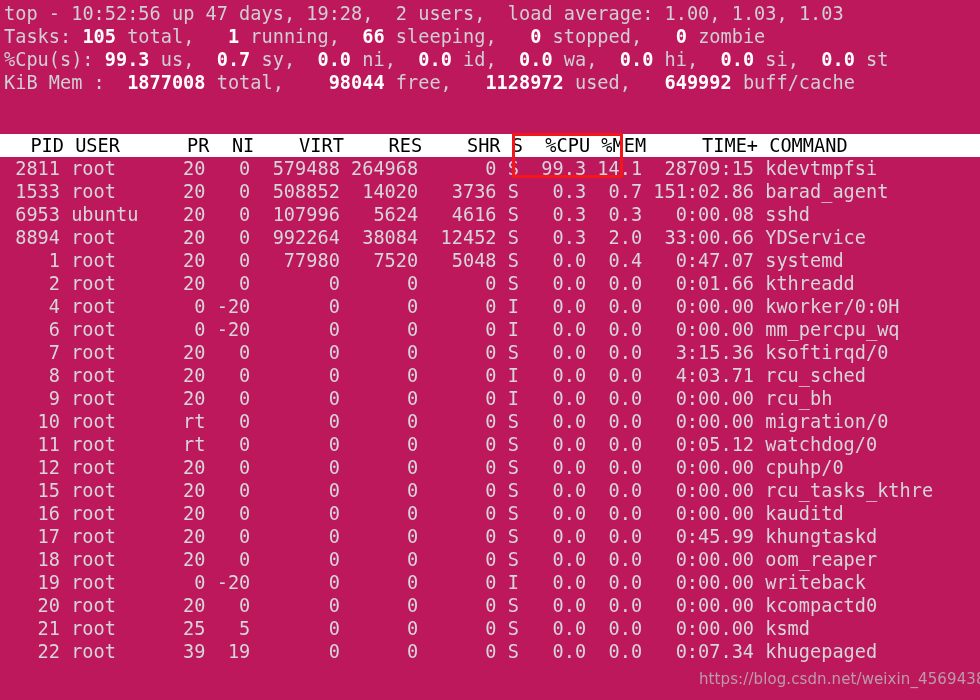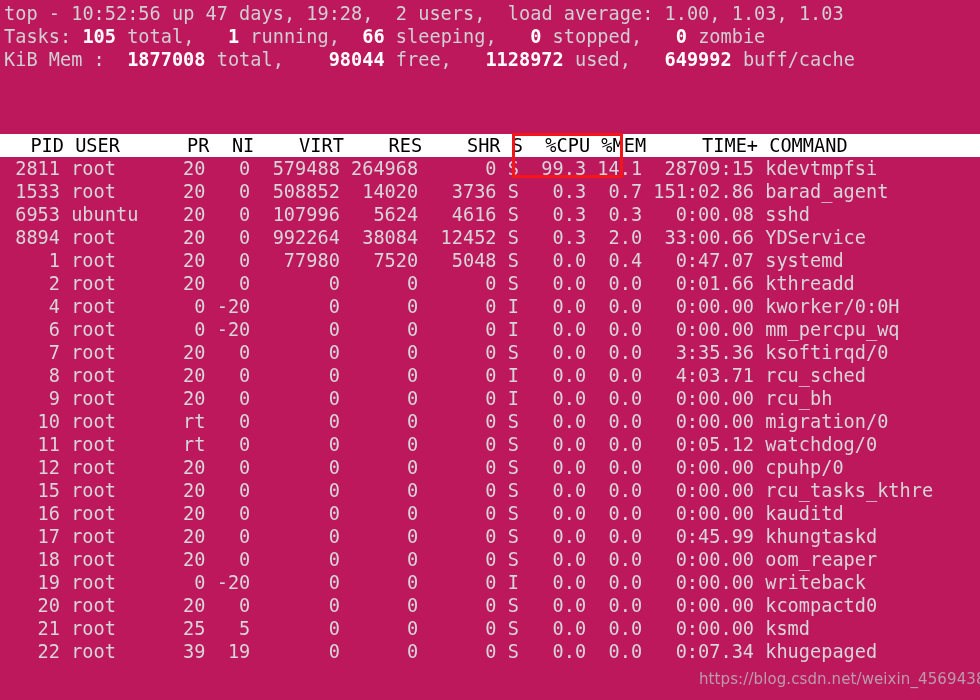--- a/index.html
+++ b/index.html
@@ -94,40 +94,41 @@
 <body>
 
 <div id="terminal">
 
   <div id="summary">
 
     <div class="term-line"><span>top -</span> <span>10:52:56</span> <span>up 47 days, 19:28,</span>  <span>2 users,</span>  <span>load average:</span> <span>1.00</span>, <span>1.03</span>, <span>1.03</span></div>
 
     <div class="term-line"><span>Tasks:</span> <span class="bold">105</span> total,   <span class="bold">1</span> running,  <span class="bold">66</span> sleeping,   <span class="bold">0</span> stopped,   <span class="bold">0</span> zombie</div>
 
+    <div class="term-line"><span>%Cpu(s):</span> <span class="bold">99.3</span> us,  <span class="bold">0.7</span> sy,  <span class="bold">0.0</span> ni,  <span class="bold">0.0</span> id,  <span class="bold">0.0</span> wa,  <span class="bold">0.0</span> hi,  <span class="bold">0.0</span> si,  <span class="bold">0.0</span> st</div>
 
     <div class="term-line"><span>KiB Mem :</span>  <span class="bold">1877008</span> total,    <span class="bold">98044</span> free,   <span class="bold">1128972</span> used,   <span class="bold">649992</span> buff/cache</div>
 
 
   </div>
 
   <div id="col-header">
     <div class="term-line">  PID USER      PR  NI    VIRT    RES    SHR S  %CPU %MEM     TIME+ COMMAND</div>
   </div>
 
   <div id="proc-rows">
       <div class="term-line"> 2811 root      20   0  579488 264968      0 S  99.3 14.1  28709:15 kdevtmpfsi</div>
       <div class="term-line"> 1533 root      20   0  508852  14020   3736 S   0.3  0.7 151:02.86 barad_agent</div>
       <div class="term-line"> 6953 ubuntu    20   0  107996   5624   4616 S   0.3  0.3   0:00.08 sshd</div>
       <div class="term-line"> 8894 root      20   0  992264  38084  12452 S   0.3  2.0  33:00.66 YDService</div>
       <div class="term-line">    1 root      20   0   77980   7520   5048 S   0.0  0.4   0:47.07 systemd</div>
       <div class="term-line">    2 root      20   0       0      0      0 S   0.0  0.0   0:01.66 kthreadd</div>
       <div class="term-line">    4 root       0 -20       0      0      0 I   0.0  0.0   0:00.00 kworker/0:0H</div>
       <div class="term-line">    6 root       0 -20       0      0      0 I   0.0  0.0   0:00.00 mm_percpu_wq</div>
-      <div class="term-line">    7 root      20   0       0      0      0 S   0.0  0.0   3:35.36 ksoftirqd/0</div>
+      <div class="term-line">    7 root      20   0       0      0      0 S   0.0  0.0   3:15.36 ksoftirqd/0</div>
       <div class="term-line">    8 root      20   0       0      0      0 I   0.0  0.0   4:03.71 rcu_sched</div>
       <div class="term-line">    9 root      20   0       0      0      0 I   0.0  0.0   0:00.00 rcu_bh</div>
       <div class="term-line">   10 root      rt   0       0      0      0 S   0.0  0.0   0:00.00 migration/0</div>
       <div class="term-line">   11 root      rt   0       0      0      0 S   0.0  0.0   0:05.12 watchdog/0</div>
       <div class="term-line">   12 root      20   0       0      0      0 S   0.0  0.0   0:00.00 cpuhp/0</div>
       <div class="term-line">   15 root      20   0       0      0      0 S   0.0  0.0   0:00.00 rcu_tasks_kthre</div>
       <div class="term-line">   16 root      20   0       0      0      0 S   0.0  0.0   0:00.00 kauditd</div>
       <div class="term-line">   17 root      20   0       0      0      0 S   0.0  0.0   0:45.99 khungtaskd</div>
       <div class="term-line">   18 root      20   0       0      0      0 S   0.0  0.0   0:00.00 oom_reaper</div>
       <div class="term-line">   19 root       0 -20       0      0      0 I   0.0  0.0   0:00.00 writeback</div>

